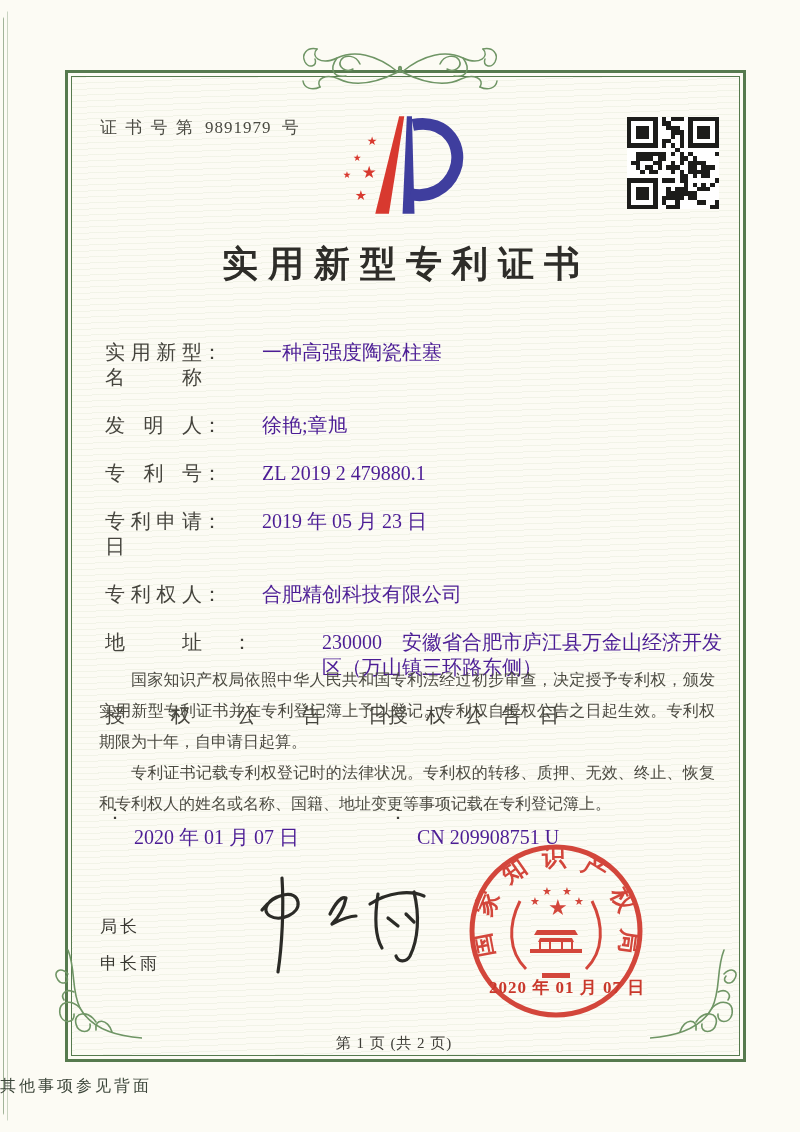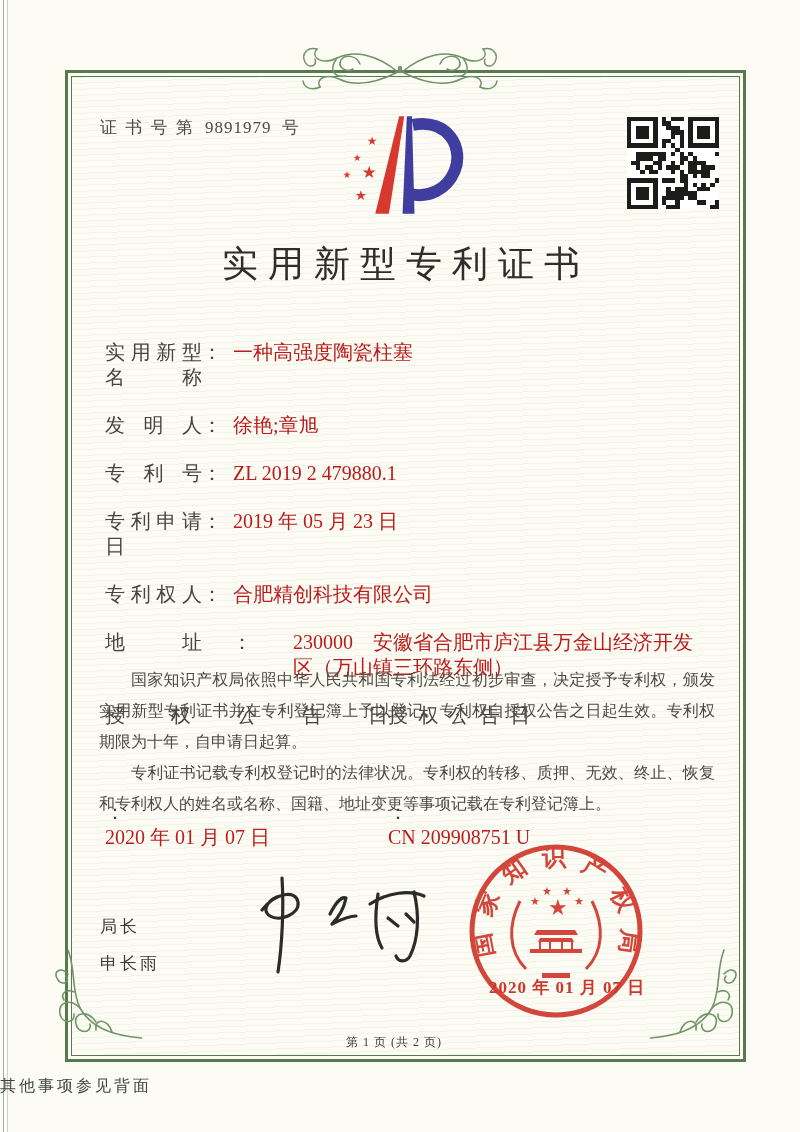--- a/index.html
+++ b/index.html
@@ -1,19 +1,20 @@
 <!DOCTYPE html>
 <html><head>
 <meta charset="utf-8">
 <style>
   html,body { margin:0; padding:0; background:#fcfbf4; }
   .page {
     position:relative; width:800px; height:1132px; overflow:hidden;
     background:#fcfbf4; color:#403f39;
     font-family:"Liberation Serif","DejaVu Serif",serif;
+    border-radius:32px;
   }
   .edge-line {
     position:absolute; left:3px; top:0; bottom:0; width:3px;
     border-left:1px solid rgba(86,122,78,.55);
     border-right:1px solid rgba(86,122,78,.30);
   }
   .frame {
     position:absolute; left:65px; top:70px; width:675px; height:986px;
     border:3px solid #567a4e;
   }
@@ -32,32 +33,32 @@
     position:absolute; left:100px; top:116px; z-index:2;
     font-size:17px; color:#4a4a42; letter-spacing:2px;
   }
   .cert-no .num { letter-spacing:1px; padding:0 4px; }
 
   .logo { position:absolute; left:336px; top:104px; z-index:2; }
   .qr   { position:absolute; left:627px; top:117px; z-index:2; background:#fff; }
 
   .title {
     position:absolute; left:0; right:4px; top:240px; margin:0; z-index:2;
-    text-align:center; font-size:36px; font-weight:400;
+    text-align:center; font-size:36px; font-weight:700;
     letter-spacing:10px; padding-left:16px; color:#2e2d29;
   }
 
   .fields { position:absolute; left:105px; top:340px; width:618px; font-size:20px; z-index:2; }
   .frow { display:flex; margin-bottom:23px; line-height:25px; }
   .flabel {
     flex:0 0 97px; color:#45443d;
     text-align:justify; text-align-last:justify;
   }
   .fcolon { margin-right:11px; }
-  .fvalue { color:#b91c1c; }
+  .fvalue { color:#4c1d95;margin-left:29px; }
   .frow.addr { margin-bottom:23px;gap:30px; }
   .frow.addr .fvalue { max-width:404px; }
   .frow.dual { justify-content:flex-start; }
   .frow.dual .half { display:flex;flex-direction:column; }
   .frow.dual .half.left { width:283px; }
 
   .paras {
     position:absolute; left:99px; top:664px; width:616px; z-index:2;
     font-size:16px; line-height:31px; text-align:justify; color:#4b4a41;
   }
@@ -70,21 +71,21 @@
   .signature { position:absolute; left:218px; top:864px; z-index:2; }
 
   .seal { position:absolute; left:468px; top:843px; z-index:2; opacity:.93; }
   .seal-date {
     position:absolute; left:489px; top:976px; z-index:3;
     color:#c9382b; font-size:17px; font-weight:600; letter-spacing:1px;
   }
 
   .page-info {
     position:absolute; left:0; right:12px; top:1034px; z-index:2;
-    text-align:center; font-size:12px; color:#3e3d37; letter-spacing:1px;
+    text-align:center; font-size:15px; color:#3e3d37; letter-spacing:1px;
   }
   .back-note {
     position:absolute; left:0; right:0; top:1076px; z-index:2;
     text-align:left; font-size:16px; color:#3c463a; letter-spacing:3px;
   }
 </style>
 </head>
 <body>
 
 <div class="page">

